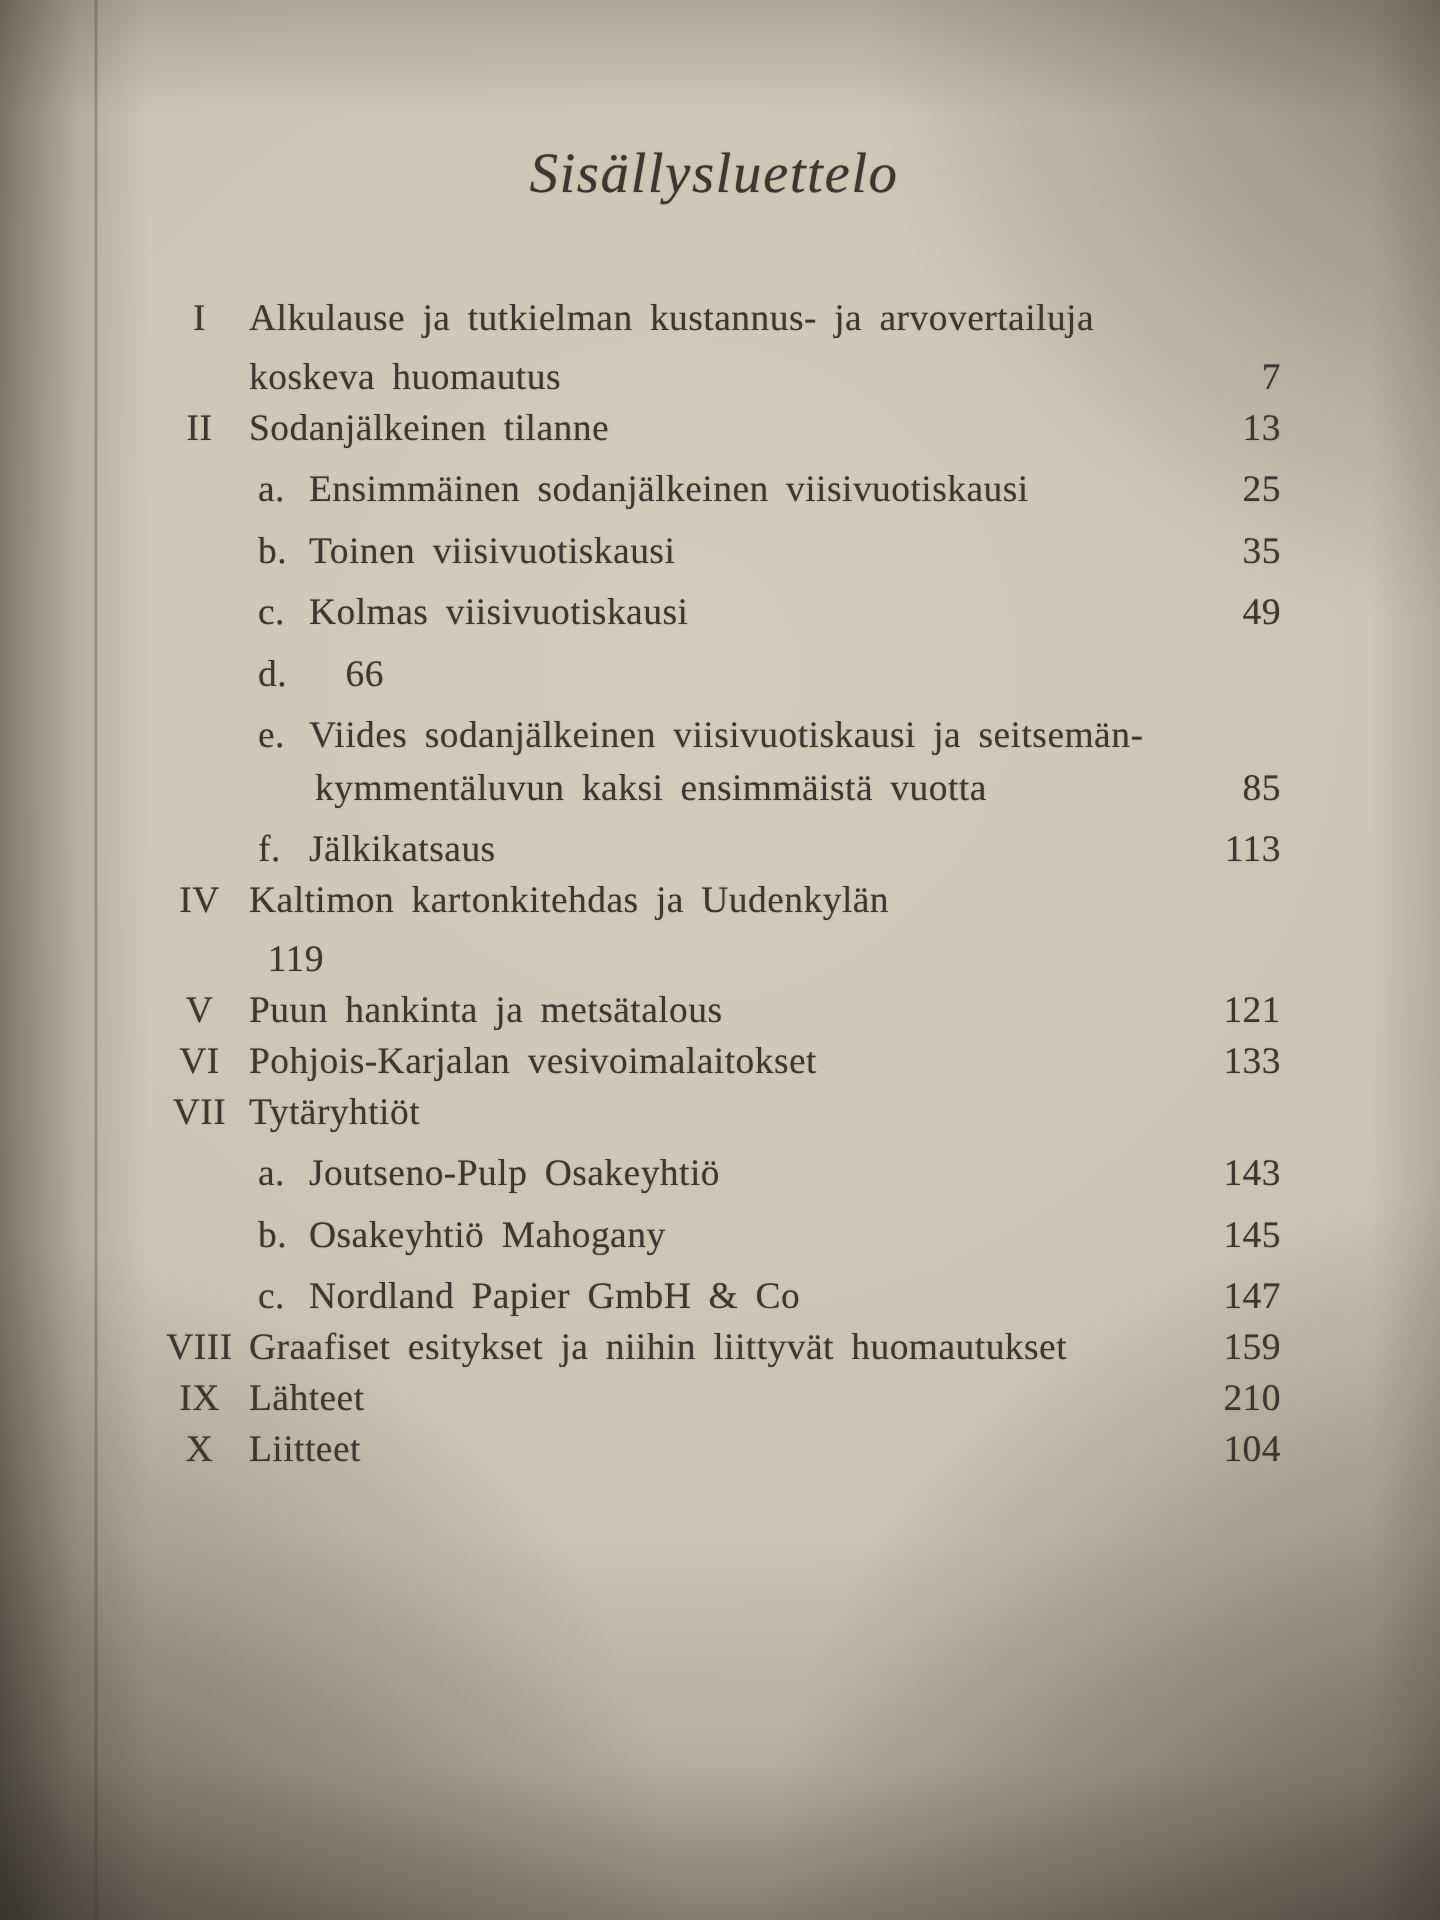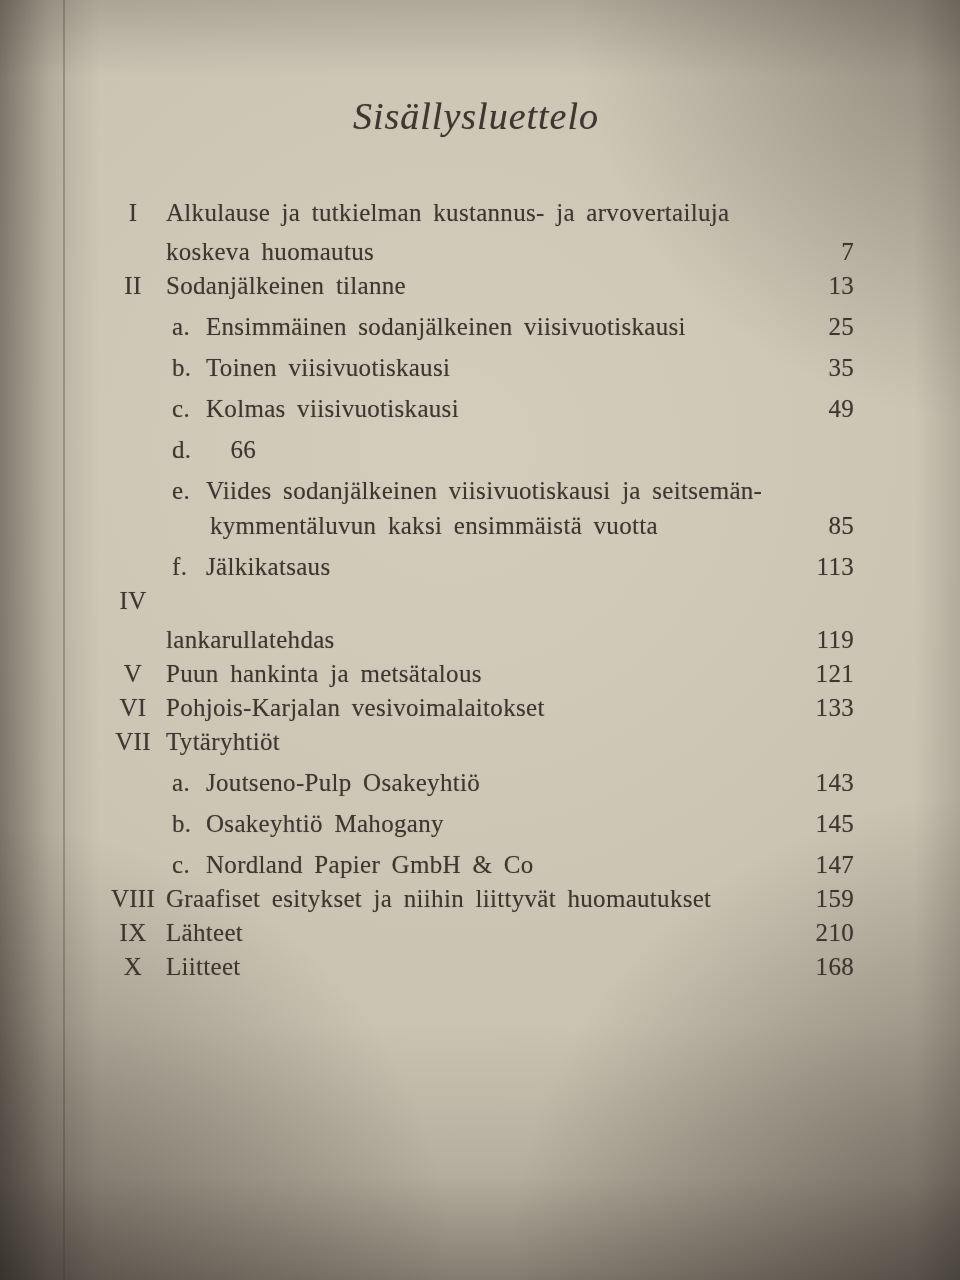--- a/index.html
+++ b/index.html
@@ -146,26 +146,26 @@
     </div>
 
     <div class="row sub">
       <span class="label">f.</span>
       <span class="txt">Jälkikatsaus</span>
       <span class="pg">113</span>
     </div>
 
     <div class="row main">
       <span class="label">IV</span>
+      <span class="txt">Kaltimon kartonkitehdas ja Uudenkylän</span>
       <span class="pg"></span>
     </div>
 
     <div class="row cont">
       <span class="label"></span>
-      <span class="txt">lankarullatehdas</span>
       <span class="pg">119</span>
     </div>
 
     <div class="row main">
       <span class="label">V</span>
       <span class="txt">Puun hankinta ja metsätalous</span>
       <span class="pg">121</span>
     </div>
 
     <div class="row main">
@@ -206,17 +206,17 @@
 
     <div class="row main">
       <span class="label">IX</span>
       <span class="txt">Lähteet</span>
       <span class="pg">210</span>
     </div>
 
     <div class="row main">
       <span class="label">X</span>
       <span class="txt">Liitteet</span>
-      <span class="pg">168</span>
+      <span class="pg">104</span>
     </div>
 
   </div>
 </div>
 
 </body></html>

